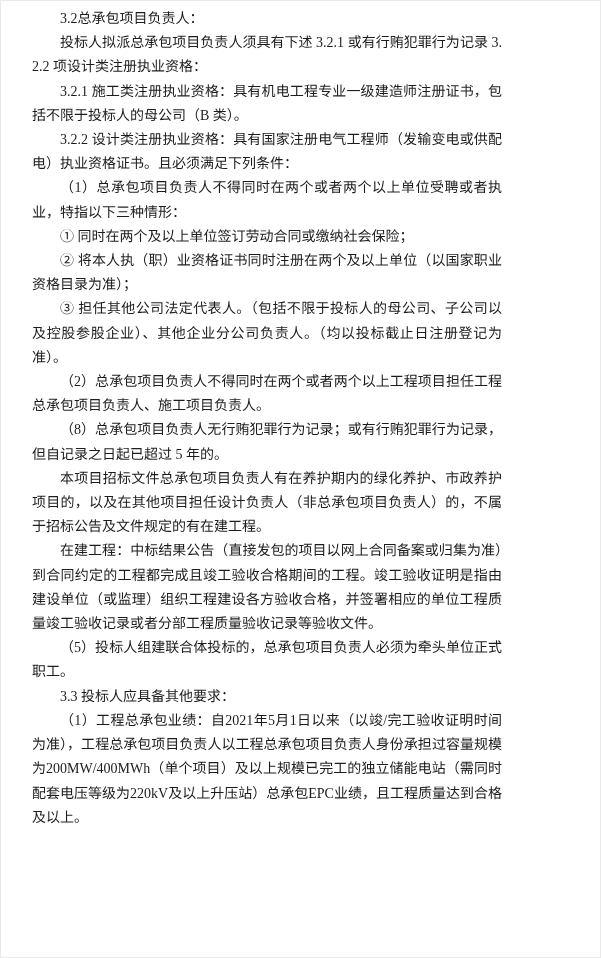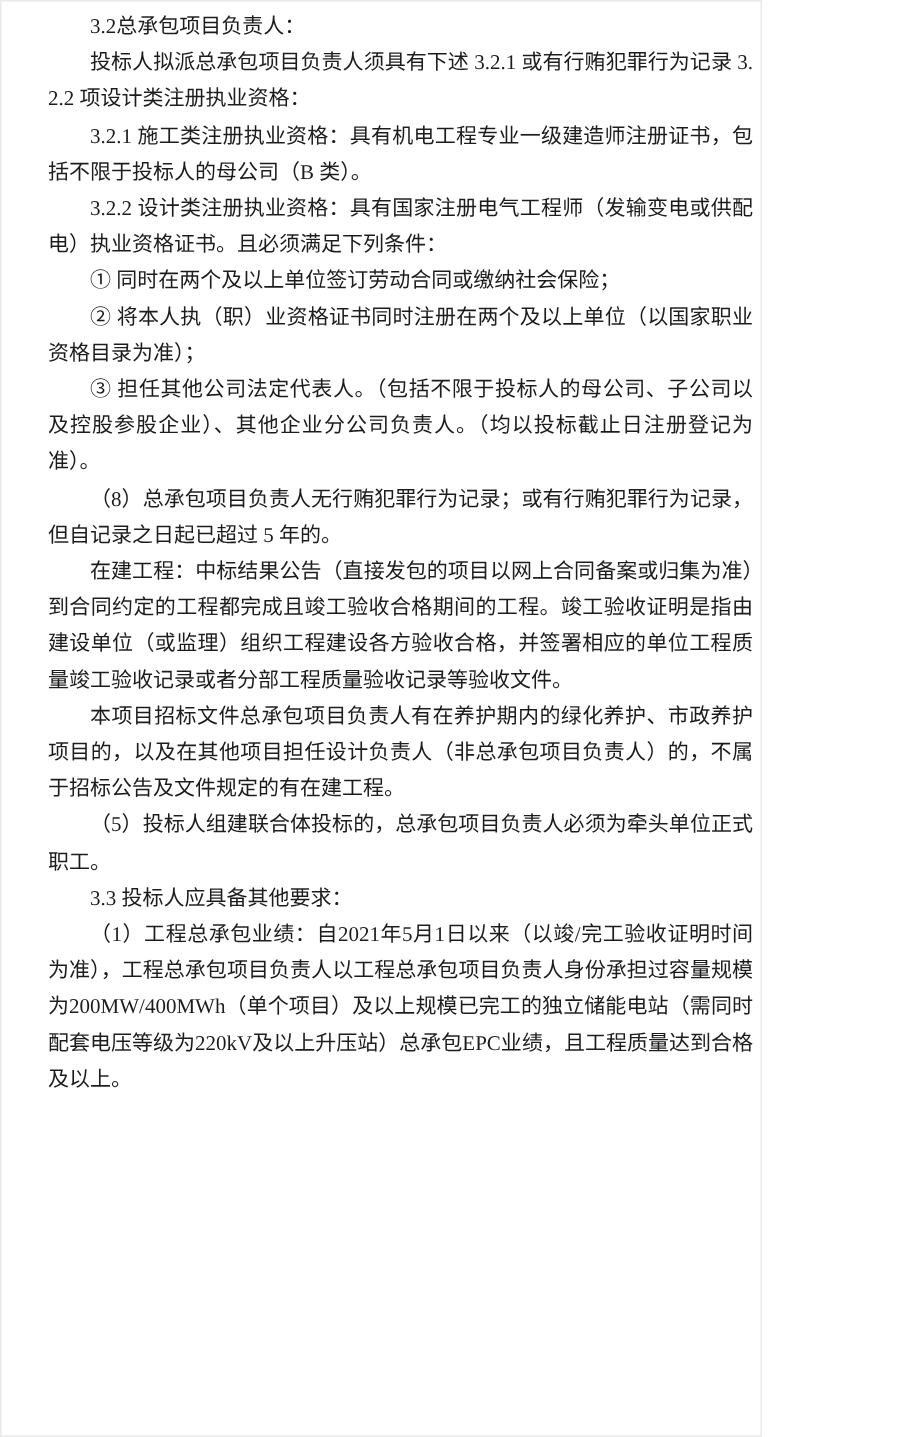--- a/index.html
+++ b/index.html
@@ -3,21 +3,21 @@
 <meta charset="utf-8">
 <style>
   html, body {
     margin: 0;
     padding: 0;
     background: #ffffff;
     font-family: "Liberation Serif", "DejaVu Serif", serif;
   }
   .page {
     position: relative;
-    width: 508px;
+    width: 601px;
     height: 958px;
     background: #ffffff;
     box-sizing: border-box;
     border: 1px solid #e9e9e9;
     overflow: hidden;
   }
   .doc-body {
     position: absolute;
     left: 31px;
     top: 6px;
@@ -36,23 +36,25 @@
 </style>
 </head>
 <body>
 
 <div class="page" style="background: rgb(255, 255, 255);">
   <div class="doc-body" style="color: rgb(28, 28, 28);">
       <p class="para">3.2总承包项目负责人：</p>
       <p class="para">投标人拟派总承包项目负责人须具有下述 3.2.1 或有行贿犯罪行为记录 3.2.2 项设计类注册执业资格：</p>
       <p class="para">3.2.1 施工类注册执业资格：具有机电工程专业一级建造师注册证书，包括不限于投标人的母公司（B 类）。</p>
       <p class="para">3.2.2 设计类注册执业资格：具有国家注册电气工程师（发输变电或供配电）执业资格证书。且必须满足下列条件：</p>
+      <p class="para">（1）总承包项目负责人不得同时在两个或者两个以上单位受聘或者执业，特指以下三种情形：</p>
       <p class="para">① 同时在两个及以上单位签订劳动合同或缴纳社会保险；</p>
       <p class="para">② 将本人执（职）业资格证书同时注册在两个及以上单位（以国家职业资格目录为准）；</p>
       <p class="para">③ 担任其他公司法定代表人。（包括不限于投标人的母公司、子公司以及控股参股企业）、其他企业分公司负责人。（均以投标截止日注册登记为准）。</p>
+      <p class="para">（2）总承包项目负责人不得同时在两个或者两个以上工程项目担任工程总承包项目负责人、施工项目负责人。</p>
       <p class="para">（8）总承包项目负责人无行贿犯罪行为记录；或有行贿犯罪行为记录，但自记录之日起已超过 5 年的。</p>
+      <p class="para">本项目招标文件总承包项目负责人有在养护期内的绿化养护、市政养护项目的，以及在其他项目担任设计负责人（非总承包项目负责人）的，不属于招标公告及文件规定的有在建工程。</p>
       <p class="para">在建工程：中标结果公告（直接发包的项目以网上合同备案或归集为准）到合同约定的工程都完成且竣工验收合格期间的工程。竣工验收证明是指由建设单位（或监理）组织工程建设各方验收合格，并签署相应的单位工程质量竣工验收记录或者分部工程质量验收记录等验收文件。</p>
-      <p class="para">本项目招标文件总承包项目负责人有在养护期内的绿化养护、市政养护项目的，以及在其他项目担任设计负责人（非总承包项目负责人）的，不属于招标公告及文件规定的有在建工程。</p>
       <p class="para">（5）投标人组建联合体投标的，总承包项目负责人必须为牵头单位正式职工。</p>
       <p class="para">3.3 投标人应具备其他要求：</p>
       <p class="para">（1）工程总承包业绩：自2021年5月1日以来（以竣/完工验收证明时间为准），工程总承包项目负责人以工程总承包项目负责人身份承担过容量规模为200MW/400MWh（单个项目）及以上规模已完工的独立储能电站（需同时配套电压等级为220kV及以上升压站）总承包EPC业绩，且工程质量达到合格及以上。</p>
     </div>
 </div>
 
 </body></html>

